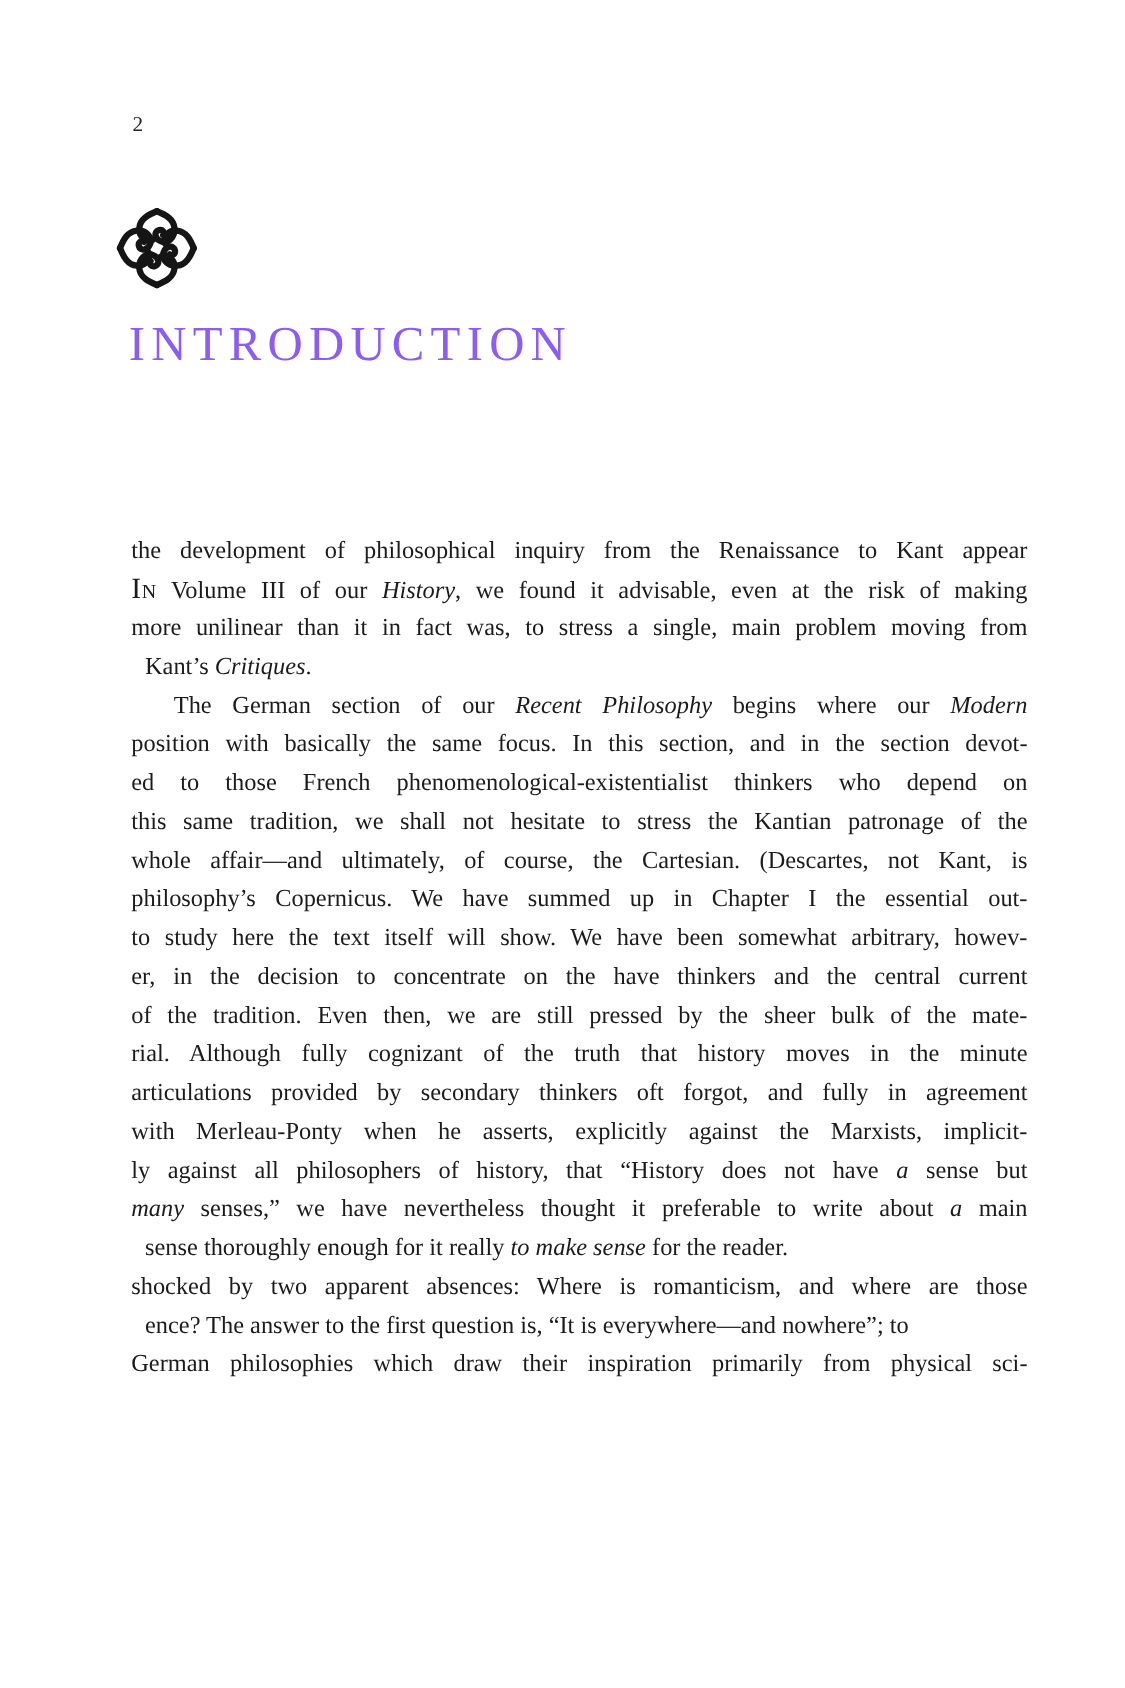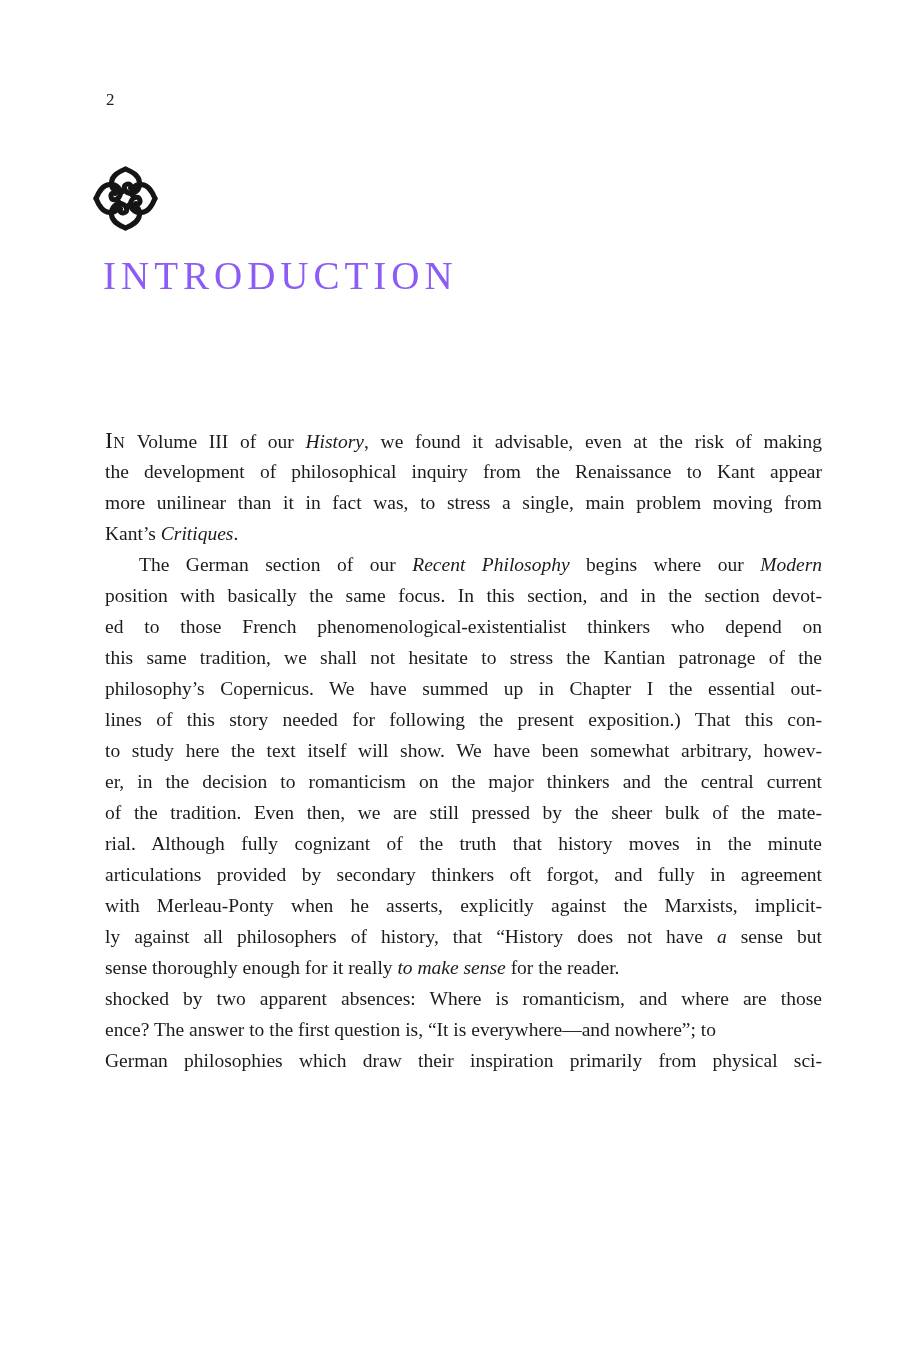--- a/index.html
+++ b/index.html
@@ -48,20 +48,21 @@
     font-size: 19.5px;
     line-height: 31px;
     height: 31px;
     text-align: justify;
     text-align-last: justify;
     white-space: normal;
   }
   .line.unjust {
     text-align: left;
     text-align-last: left;
+    margin-left: 11px;
   }
   .line.indent { text-indent: 34px; }
   .line i { font-style: italic; }
   .sc {
     font-variant: small-caps;
     font-size: 23.5px;
     letter-spacing: 0.5px;
   }
 </style>
 </head>
@@ -88,36 +89,37 @@
       <g transform="rotate(270 50 50)">
         <path d="M50 6 C 40 10, 30 15, 29 26 C 28 36, 37 43, 45 40"></path>
         <path d="M50 6 C 60 10, 70 15, 71 26 C 72 37, 63 45, 55 42 C 47 39, 46 30, 52.5 28.5 C 57 27.5, 59.5 31, 57.5 34.5"></path>
       </g>
     </g>
   </svg>
 
   <h1 class="chapter-title">INTRODUCTION</h1>
 
   <div class="body-text">
+      <div class="line">the development of philosophical inquiry from the Renaissance to Kant appear</div>
       <div class="line"><span class="sc">In</span> Volume III of our <i>History</i>, we found it advisable, even at the risk of making</div>
-      <div class="line">the development of philosophical inquiry from the Renaissance to Kant appear</div>
       <div class="line">more unilinear than it in fact was, to stress a single, main problem moving from</div>
       <div class="line unjust">Kant’s <i>Critiques</i>.</div>
       <div class="line indent">The German section of our <i>Recent Philosophy</i> begins where our <i>Modern</i></div>
       <div class="line">position with basically the same focus. In this section, and in the section devot-</div>
       <div class="line">ed to those French phenomenological-existentialist thinkers who depend on</div>
       <div class="line">this same tradition, we shall not hesitate to stress the Kantian patronage of the</div>
+      <div class="line">whole affair—and ultimately, of course, the Cartesian. (Descartes, not Kant, is</div>
       <div class="line">philosophy’s Copernicus. We have summed up in Chapter I the essential out-</div>
-      <div class="line">lines of this story needed for following the present exposition.) That this con-</div>
       <div class="line">to study here the text itself will show. We have been somewhat arbitrary, howev-</div>
-      <div class="line">er, in the decision to romanticism on the major thinkers and the central current</div>
+      <div class="line">er, in the decision to concentrate on the have thinkers and the central current</div>
       <div class="line">of the tradition. Even then, we are still pressed by the sheer bulk of the mate-</div>
       <div class="line">rial. Although fully cognizant of the truth that history moves in the minute</div>
       <div class="line">articulations provided by secondary thinkers oft forgot, and fully in agreement</div>
       <div class="line">with Merleau-Ponty when he asserts, explicitly against the Marxists, implicit-</div>
       <div class="line">ly against all philosophers of history, that “History does not have <i>a</i> sense but</div>
+      <div class="line"><i>many</i> senses,” we have nevertheless thought it preferable to write about <i>a</i> main</div>
       <div class="line unjust">sense thoroughly enough for it really <i>to make sense</i> for the reader.</div>
       <div class="line">shocked by two apparent absences: Where is romanticism, and where are those</div>
       <div class="line unjust">ence? The answer to the first question is, “It is everywhere—and nowhere”; to</div>
       <div class="line">German philosophies which draw their inspiration primarily from physical sci-</div>
     </div>
 
 </div>
 
 </body></html>

